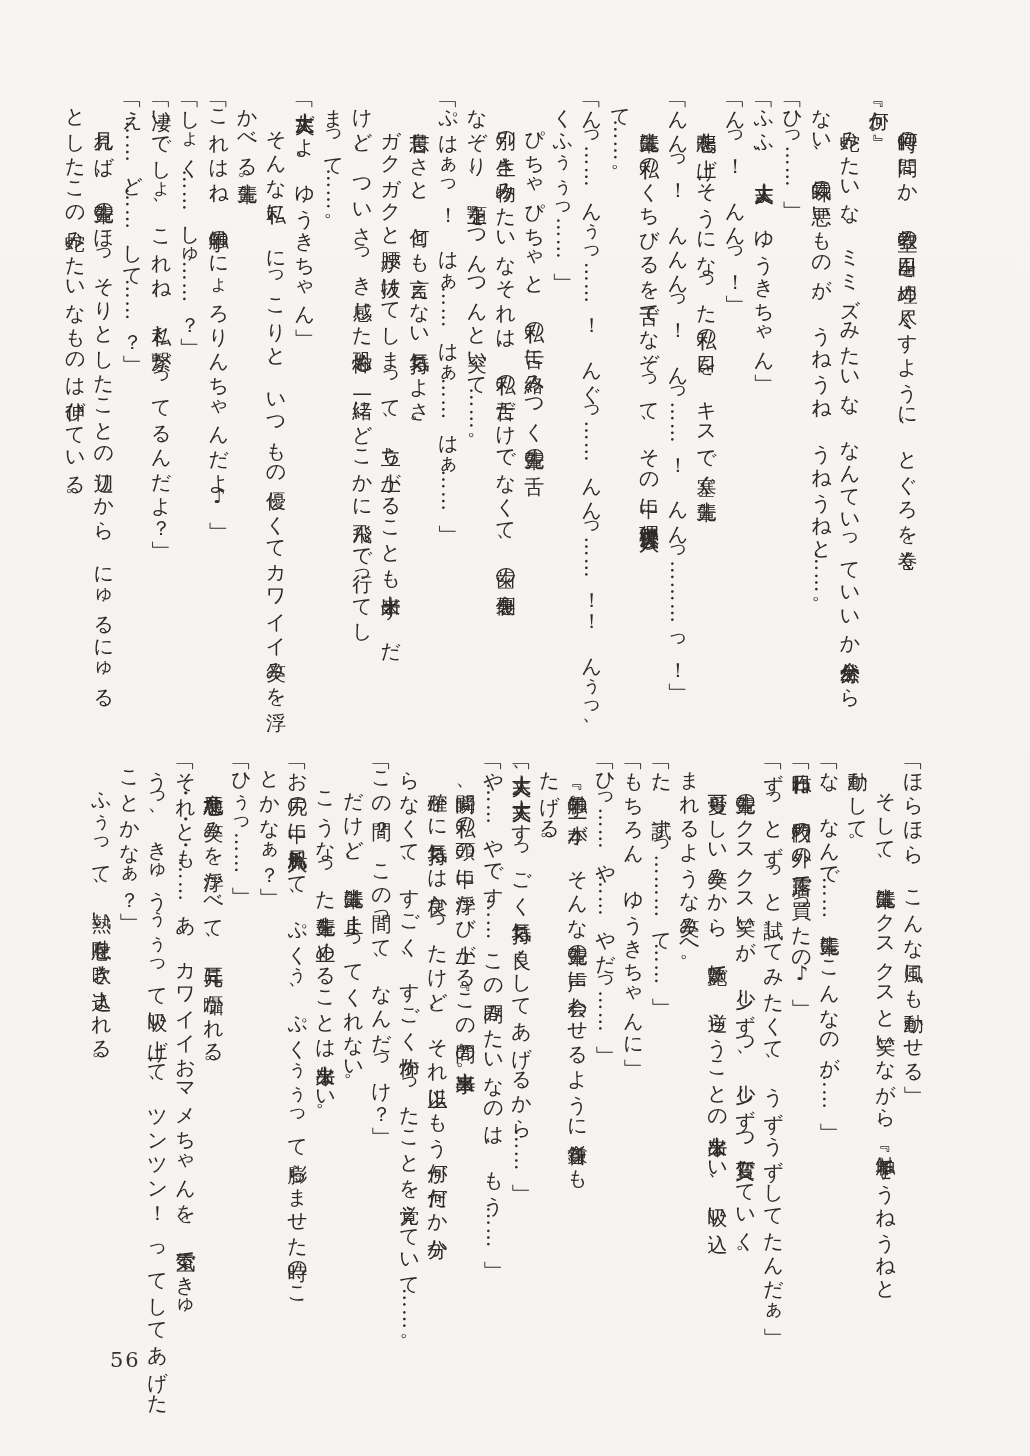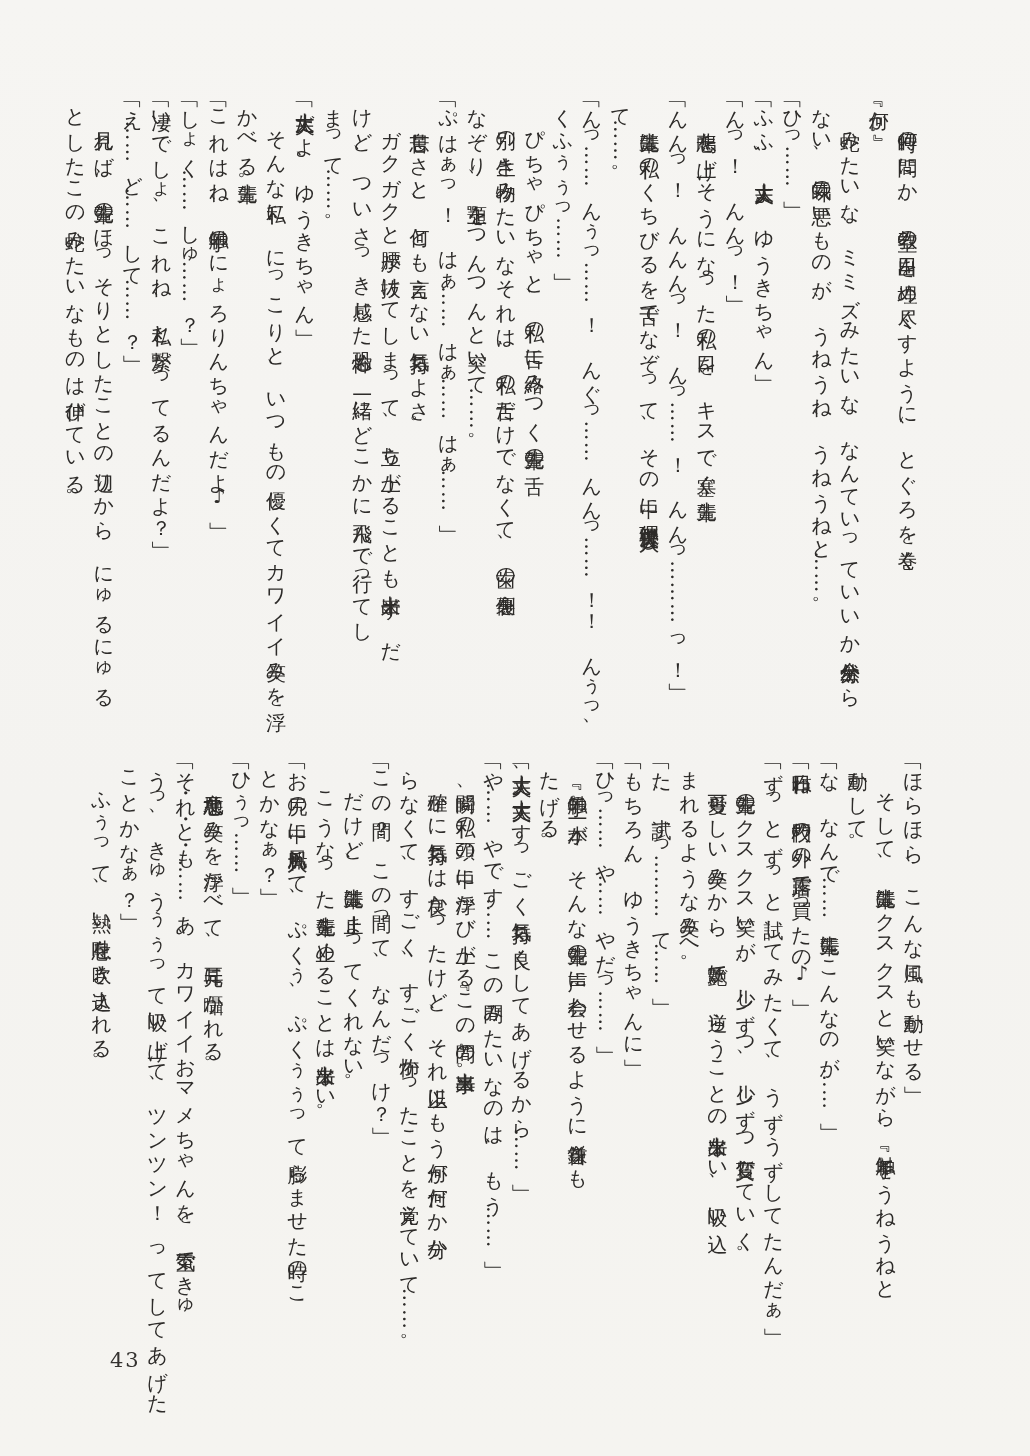--- a/index.html
+++ b/index.html
@@ -117,14 +117,14 @@
       <p>　こうなった先輩を止めることは出来ない。</p>
       <p>「お尻の中に風船入れて、ぷくぅ、ぷくぅぅって膨らませた時のこ</p>
       <p>とかなぁ？」</p>
       <p>「ひぅっ……」</p>
       <p>　意地悪な笑みを浮かべて、耳元に囁かれる。</p>
       <p>「そ・れ・と・も……あ、カワイイおマメちゃんを、空気できゅ</p>
       <p>うっ、きゅうぅぅって吸い上げて、ツンツン！　ってしてあげた</p>
       <p>ことかなぁ？」</p>
       <p>　ふぅって、熱い吐息を吹き込まれる。</p>
     </div>
-  <div class="pagenum">43</div>
+  <div class="pagenum">56</div>
 </div>
 
 </body></html>

